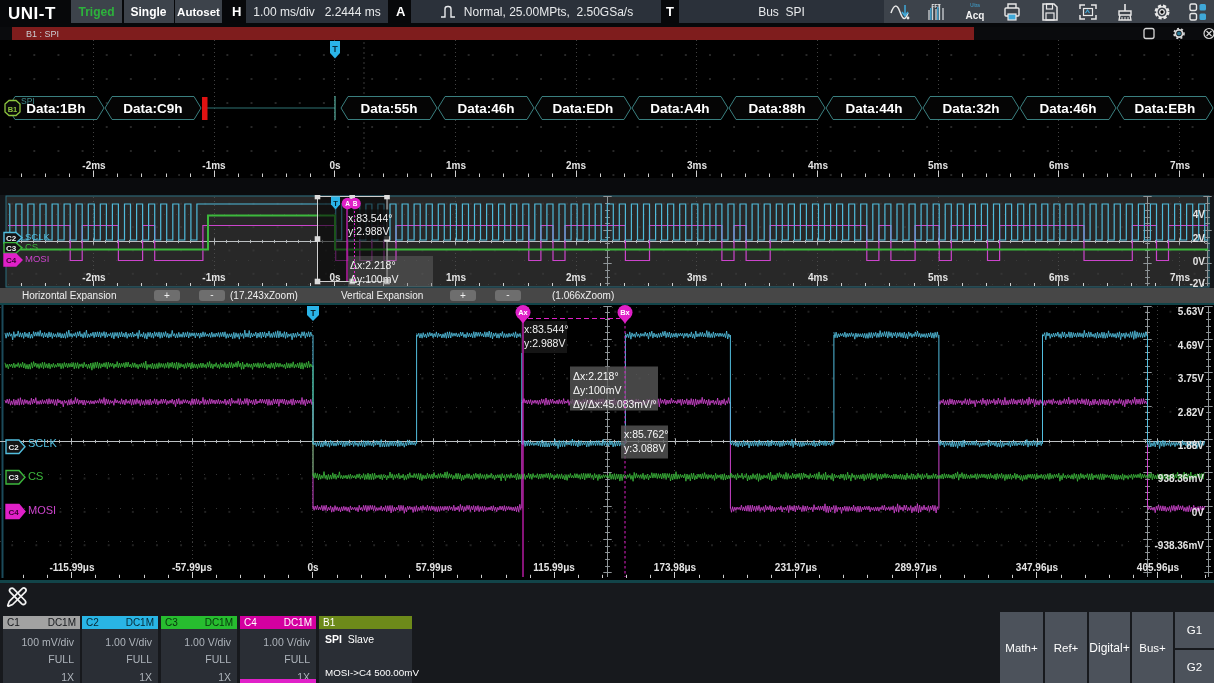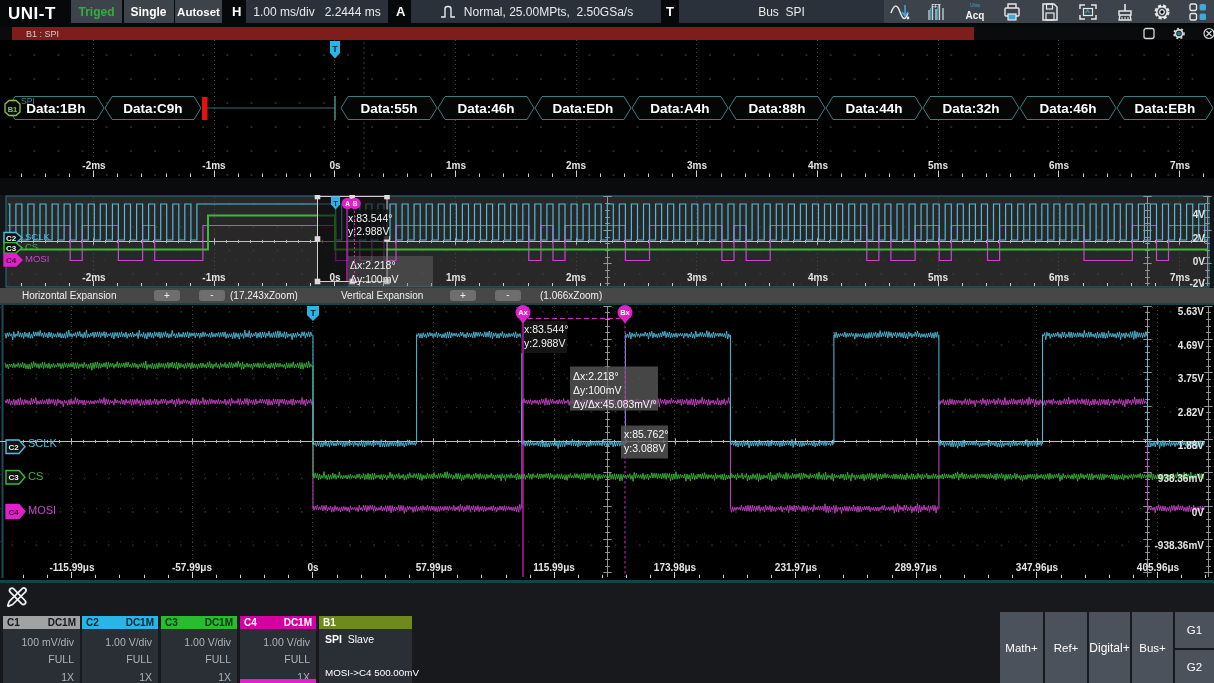--- a/index.html
+++ b/index.html
@@ -1,20 +1,20 @@
 <!DOCTYPE html>
 <html><head><meta charset="utf-8"><style>
 *{margin:0;padding:0;box-sizing:border-box}
 body{width:1214px;height:683px;background:#000;font-family:"Liberation Sans",sans-serif;overflow:hidden}
 #app{position:relative;width:1214px;height:683px;background:#0a0b0d}
 .abs{position:absolute}
 .panel{position:absolute;top:0;height:23px;background:#3d434b;color:#fff;display:flex;align-items:center;justify-content:center;font-weight:bold}
 .ipanel{position:absolute;top:0;height:23px;background:#2b313a;color:#e8eaec;display:flex;align-items:center;justify-content:center}
 .btn{position:absolute;background:#4c525b;color:#fff;display:flex;align-items:center;justify-content:center}
-.hdr{position:absolute;left:0;top:0;right:0;height:13px;font-size:10px;font-weight:bold;display:flex;align-items:center;justify-content:space-between;padding:0 4px}
+.hdr{position:absolute;left:0;top:0;right:0;height:13px;font-size:10px;font-weight:normal;display:flex;align-items:center;justify-content:space-between;padding:0 4px}
 .card{position:absolute;top:616px;bottom:0;background:#2a2e35;color:#aeb4bb;font-size:10.5px;white-space:nowrap}
 .crow{position:absolute;right:6px;text-align:left}
 </style></head><body>
 <div id="app">
 
 <div class="abs" style="left:0;top:0;width:1214px;height:27px;background:#07080a">
   <div class="abs" style="left:8px;top:4px;font-size:17px;font-weight:bold;color:#fff;letter-spacing:0.5px">UNI-T</div>
   <div class="panel" style="left:71px;width:51px;font-size:12px;color:#2db33c">Triged</div>
   <div class="panel" style="left:123.5px;width:50px;font-size:12px">Single</div>
   <div class="panel" style="left:175px;width:47px;font-size:11.5px">Autoset</div>
@@ -247,21 +247,21 @@
       <text x="347.5" y="206" font-size="6.5" font-weight="bold" fill="#fff" text-anchor="middle">A</text>
     </svg>
 <div class="abs" style="left:0;top:288px;width:1214px;height:26px;background:#474747;color:#f0f0f0;font-size:10px">
   <div class="abs" style="left:22px;top:2px">Horizontal Expansion</div>
   <div class="abs" style="left:154px;top:1.5px;width:26px;height:11.5px;background:#6e6e6e;border-radius:3px;text-align:center;line-height:11px">+</div>
   <div class="abs" style="left:199px;top:1.5px;width:26px;height:11.5px;background:#6e6e6e;border-radius:3px;text-align:center;line-height:10px">-</div>
   <div class="abs" style="left:230px;top:2px">(17.243xZoom)</div>
   <div class="abs" style="left:341px;top:2px">Vertical Expansion</div>
   <div class="abs" style="left:450px;top:1.5px;width:26px;height:11.5px;background:#6e6e6e;border-radius:3px;text-align:center;line-height:11px">+</div>
   <div class="abs" style="left:495px;top:1.5px;width:26px;height:11.5px;background:#6e6e6e;border-radius:3px;text-align:center;line-height:10px">-</div>
-  <div class="abs" style="left:540px;top:2px">(1.066xZoom)</div>
+  <div class="abs" style="left:552px;top:2px">(1.066xZoom)</div>
 </div>
 <svg class="abs" style="left:0;top:303px" width="1214" height="277" viewBox="0 303 1214 277">
       <rect x="0" y="303" width="1214" height="277" fill="#000"></rect>
       <line x1="0" y1="304" x2="1214" y2="304" stroke="#124449" stroke-width="2"></line>
       <rect x="0" y="305" width="1214" height="270" fill="url(#dotsz)"></rect>
       <line x1="71.5" y1="306" x2="71.5" y2="577" stroke="#404040" stroke-width="1" stroke-dasharray="1 3"></line>
       <line x1="192.5" y1="306" x2="192.5" y2="577" stroke="#404040" stroke-width="1" stroke-dasharray="1 3"></line>
       <line x1="312.5" y1="306" x2="312.5" y2="577" stroke="#404040" stroke-width="1" stroke-dasharray="1 3"></line>
       <line x1="433.5" y1="306" x2="433.5" y2="577" stroke="#404040" stroke-width="1" stroke-dasharray="1 3"></line>
       <line x1="554.5" y1="306" x2="554.5" y2="577" stroke="#404040" stroke-width="1" stroke-dasharray="1 3"></line>

